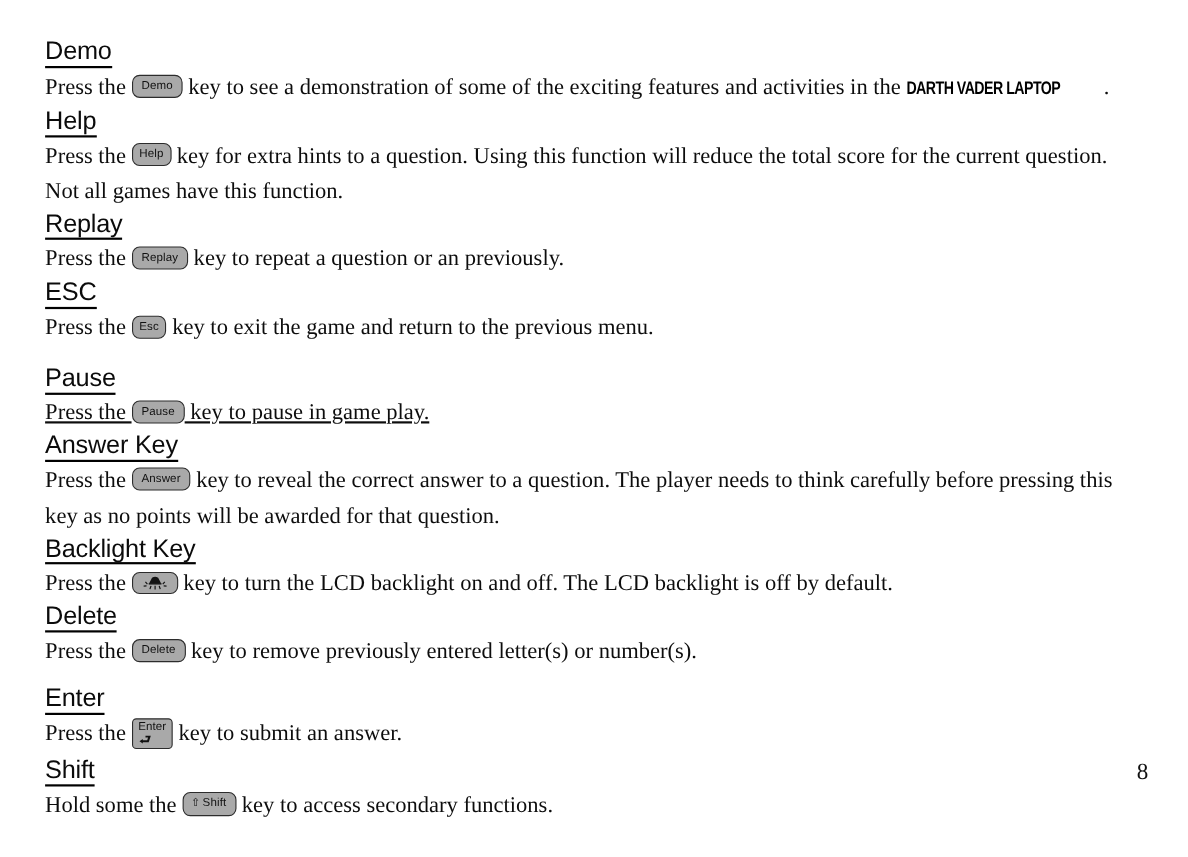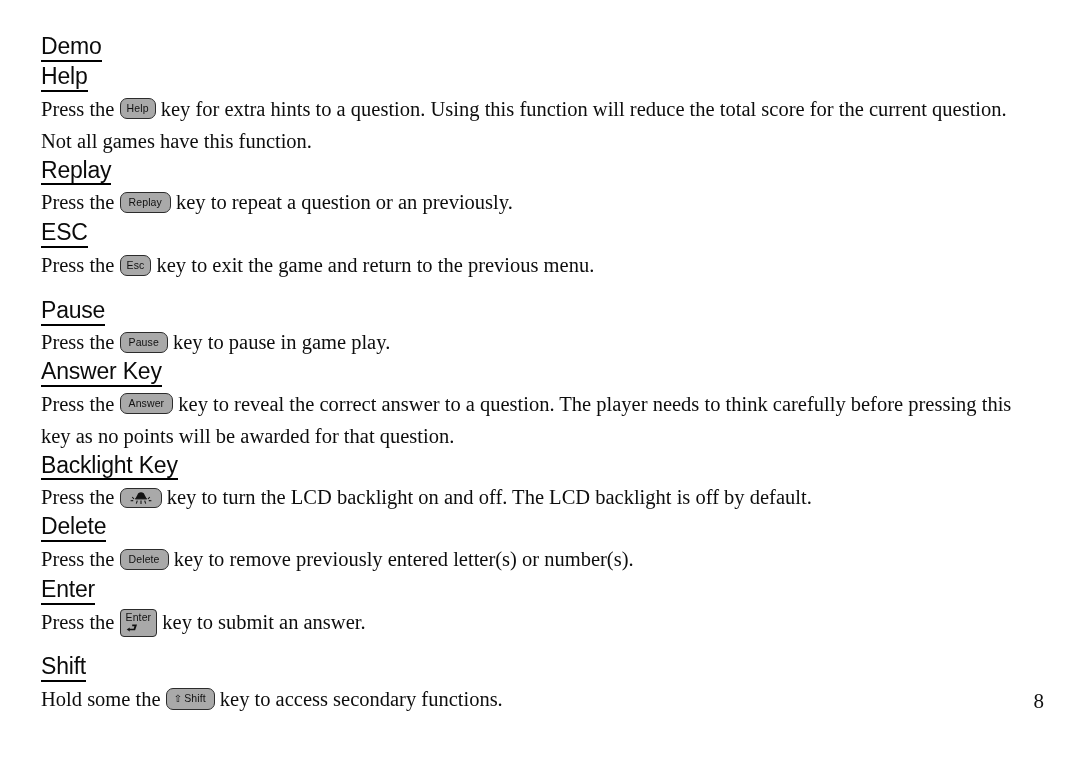--- a/index.html
+++ b/index.html
@@ -130,34 +130,35 @@
 
   
   .s-demo { margin-top: 0px; }
   .s-help { margin-top: 1px; }
   .s-replay { margin-top: 1px; }
   .s-esc { margin-top: 2px; }
   .s-pause { margin-top: 17px; }
   .s-backlight { margin-top: 1px; }
   .s-answer { margin-top: 2px; }
   .s-delete { margin-top: 1px; }
-  .s-enter { margin-top: 2px; }
-  .s-shift { margin-top: 16px; }
-
-  .s-pause p.body { line-height: 30px; }
+  .s-enter { margin-top: 14px; }
+  .s-shift { margin-top: 4px; }
+
+  .s-pause p.body { line-height: 30px; text-decoration: underline; }
 </style>
 </head>
 <body>
 
 <div class="page">
 
   <div class="section s-demo">
     <div class="heading-wrap">
       <h2 class="heading">Demo</h2>
     </div>
+    <p class="body"><span>Press the </span><span class="key wide"><span>Demo</span></span><span> key to see a demonstration of some of the exciting features and activities in the </span><span class="brandmark">DARTH VADER LAPTOP</span><span>.</span></p>
   </div>
 
   <div class="section s-help">
     <div class="heading-wrap">
       <h2 class="heading">Help</h2>
     </div>
     <p class="body"><span>Press the </span><span class="key narrow"><span>Help</span></span><span> key for extra hints to a question. Using this function will reduce the total score for the current question. Not all games have this function.</span></p>
   </div>
 
   <div class="section s-replay">

